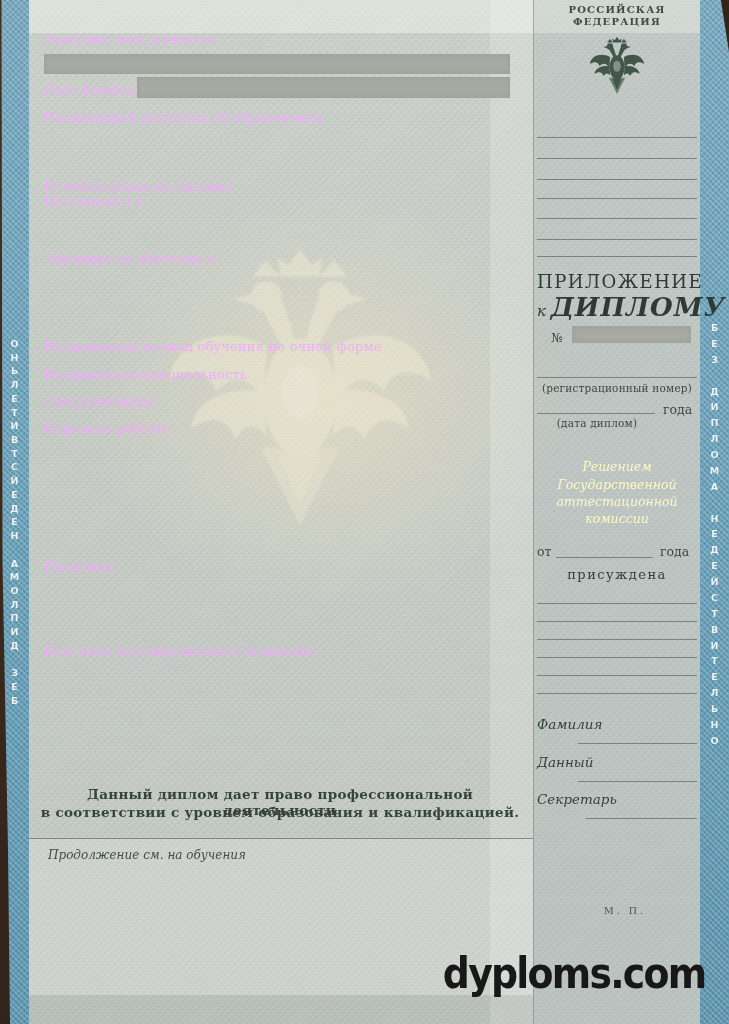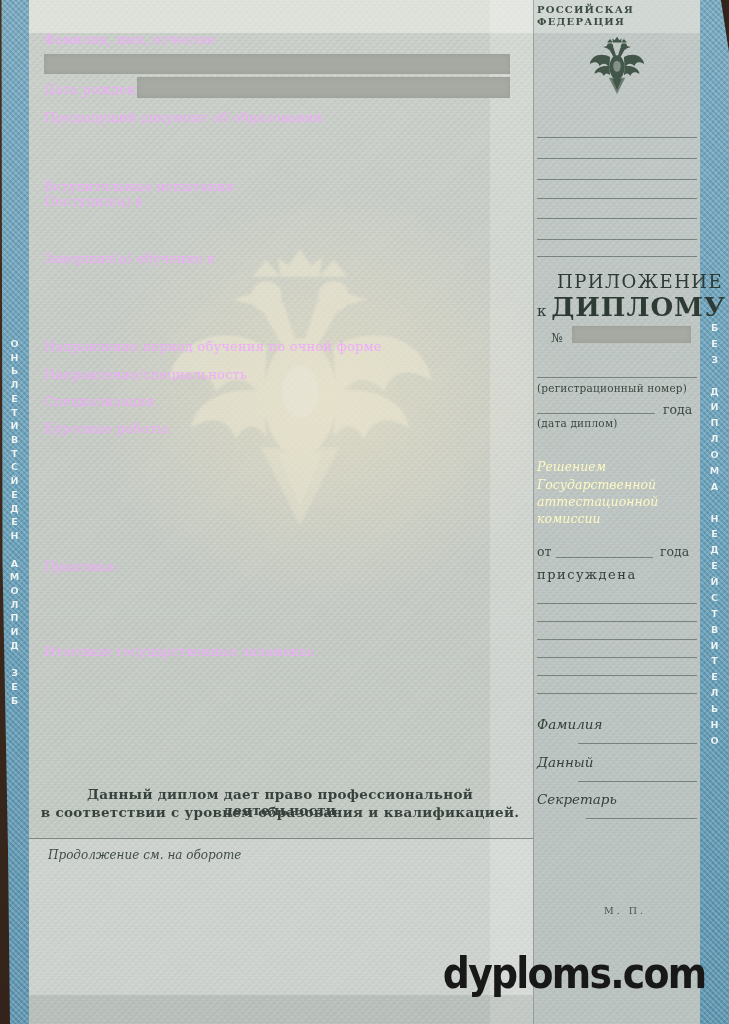--- a/index.html
+++ b/index.html
@@ -57,24 +57,24 @@
     position:absolute;right:0;top:0;width:9px;height:52px;z-index:9;
     background:#33241a;clip-path:polygon(100% 0,10% 0,100% 100%);
   }
   
   .lbl{position:absolute;font-size:13px;letter-spacing:.2px;color:#f0abfc;white-space:nowrap;}
   .redact{position:absolute;background:#a6aaa2;box-shadow:inset 0 0 6px rgba(0,0,0,.08);}
   .hl{position:absolute;height:1px;background:rgba(78,90,84,.62);}
   .rights{position:absolute;left:40px;width:480px;text-align:center;font-size:13.5px;font-weight:600;letter-spacing:.3px;color:#36423b;}
   .cont{position:absolute;font-style:italic;font-size:12px;color:#414d46;}
   
-  .rc{position:absolute;left:537px;width:160px;color:#36423b;}
+  .rc{position:absolute;left:537px;width:160px;text-align:center;color:#36423b;}
   .country{font-size:10px;font-weight:bold;letter-spacing:1.2px;color:#3c4c42;}
-  .title1{font-size:18px;letter-spacing:1.5px;color:#2e3a34;margin-left:20px;}
-  .title2{font-size:15px;color:#2e3a34;white-space:nowrap;}
+  .title1{font-size:18px;letter-spacing:1.5px;color:#2e3a34;}
+  .title2{font-size:15px;color:#2e3a34;white-space:nowrap;font-style:italic;}
   .title2 .big{font-size:26px;font-weight:bold;letter-spacing:1px;}
   .cap{font-size:10.5px;letter-spacing:.2px;color:#3d4942;}
   .comm{font-style:italic;font-size:12.5px;color:#fef9c3;line-height:17.5px;}
   .small-serif{position:absolute;font-size:12.5px;color:#3a463f;}
   .sig{position:absolute;left:537px;font-style:italic;font-size:13.5px;color:#333f39;}
   .awarded{font-size:13px;letter-spacing:1.5px;color:#333f39;}
   .seal{position:absolute;left:604px;top:905px;font-size:9.5px;letter-spacing:3px;color:#4a554e;}
   
   .eagle-wm{position:absolute;left:160px;top:210px;width:280px;height:380px;opacity:.5;filter:blur(1.2px);}
   .emblem{position:absolute;left:588px;top:34px;width:58px;height:68px;}
@@ -202,21 +202,21 @@
   <div class="lbl" style="left:44px;top:367px">Направление/специальность</div>
   <div class="lbl" style="left:44px;top:394px">Специализация</div>
   <div class="lbl" style="left:44px;top:421px">Курсовые работы:</div>
   <div class="lbl" style="left:44px;top:559px">Практика:</div>
   <div class="lbl" style="left:44px;top:644px">Итоговые государственные экзамены:</div>
 
   <div class="rights" style="top:786px">Данный диплом дает право профессиональной деятельности</div>
   <div class="rights" style="top:804px">в соответствии с уровнем образования и квалификацией.</div>
 
   <div class="hl" style="left:29px;width:504px;top:838px"></div>
-  <div class="cont" style="left:48px;top:848px">Продолжение см. на обороте</div>
+  <div class="cont" style="left:48px;top:848px">Продолжение см. на обучения</div>
 
   <div class="rc country" style="top:4px">РОССИЙСКАЯ</div>
   <div class="rc country" style="top:16px">ФЕДЕРАЦИЯ</div>
 
   <svg class="emblem" viewBox="0 0 100 110">
     <use href="#eagle" fill="#42564a"></use>
   </svg>
 
   <div class="hl" style="left:537px;width:160px;top:137px"></div>
   <div class="hl" style="left:537px;width:160px;top:158px"></div>

